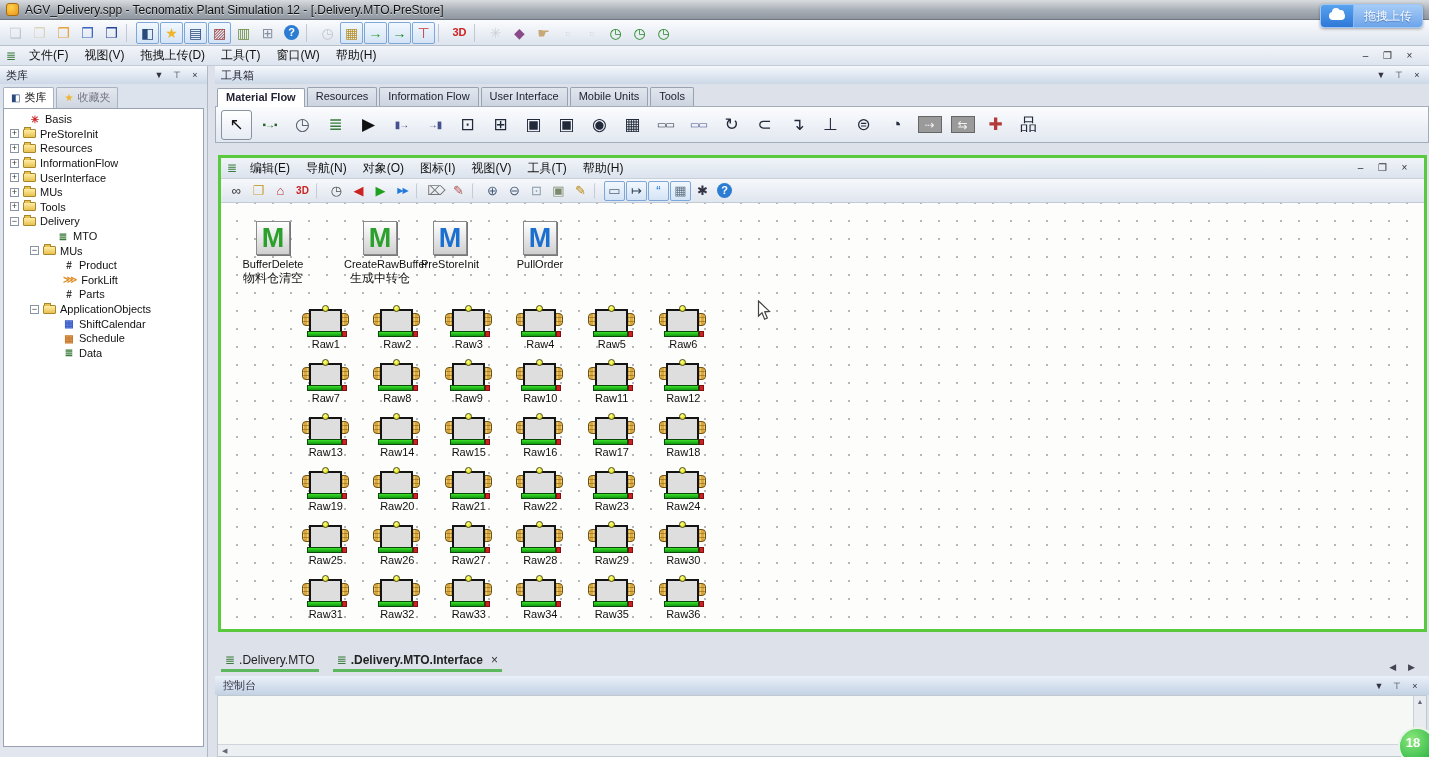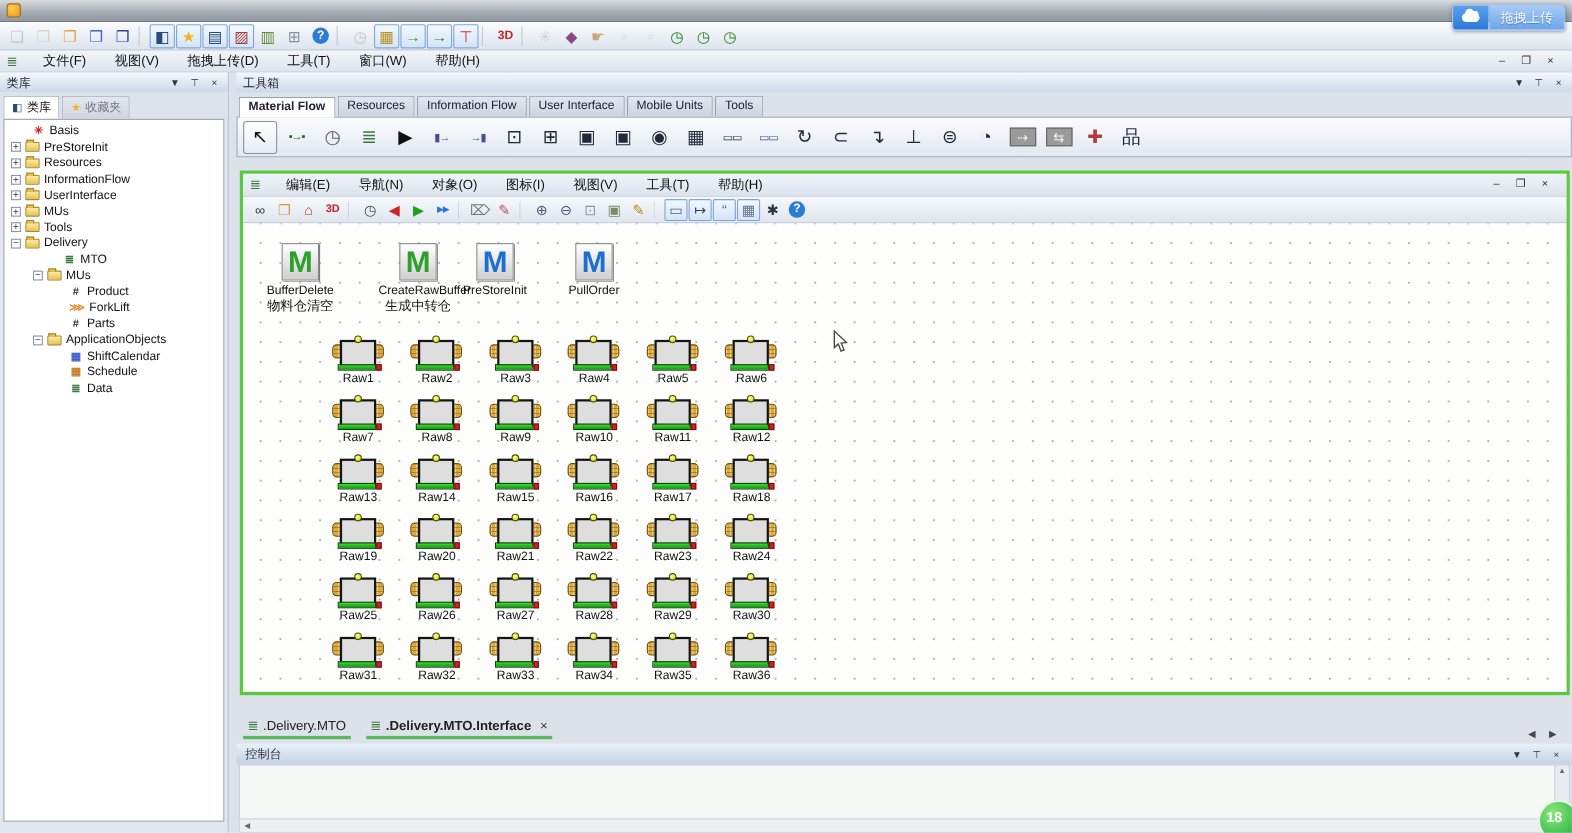--- a/index.html
+++ b/index.html
@@ -17,21 +17,21 @@
   .tbtn.boxed{border-color:#7da7d9;background:linear-gradient(#f2f8fe,#d4e4f6);}
   .tbtn.dim{opacity:.5;}
   .tbtn.sep{width:7px;border:none;border-left:1px solid #c0c8d4;height:18px;margin:0 2px;border-radius:0;}
   .tbtn .g{display:block;line-height:1;}
   .tbtn.bold .g{font-weight:bold;font-size:11px;}
   .g.round{border-radius:50%;width:15px;height:15px;line-height:15px;text-align:center;font-weight:bold;font-size:11px;}
 
   
   .menubar{height:20px;background:linear-gradient(#f2f5fa,#dde4ee);display:flex;align-items:center;font-size:12px;border-bottom:1px solid #c2cad6;padding:0 4px;}
   .layers-glyph{font-size:12px;margin:0 5px 0 2px;}
-  .menu-item{padding:1px 8px;margin-left:10px;}
+  .menu-item{padding:1px 8px;}
   .winbtns{display:flex;gap:3px;margin-left:auto;padding-right:6px;}
   .winbtn{width:19px;height:14px;font-size:10px;line-height:13px;text-align:center;color:#333;}
 
   
   .workspace{position:absolute;top:66px;left:0;right:0;bottom:0;display:flex;}
   .left-panel{width:208px;display:flex;flex-direction:column;background:#e2e7ef;border-right:1px solid #b0b8c4;flex:none;}
   .panel-header{height:18px;display:flex;align-items:center;font-size:11px;padding:0 6px;background:linear-gradient(#f5f8fc,#ccd8e8);color:#223;flex:none;}
   .dock-btns{margin-left:auto;display:flex;gap:6px;font-size:9px;color:#334;}
   .dock-btn{width:12px;text-align:center;}
 
@@ -122,20 +122,21 @@
   .cloud::before{content:"";position:absolute;left:3px;top:-4px;width:8px;height:8px;border-radius:50%;background:#fff;}
   .cloud::after{content:"";position:absolute;left:9px;top:-2px;width:6px;height:6px;border-radius:50%;background:#fff;}
   .upload-label{color:#fff;font-size:12px;padding:0 10px;background:linear-gradient(#a6ccf6,#6da4ea);display:flex;align-items:center;border-left:1px solid #8ab8f2;text-shadow:0 1px 1px rgba(0,60,140,.5);}
   .fps-badge{position:absolute;right:-7px;bottom:-8px;width:38px;height:38px;border-radius:50%;background:radial-gradient(circle at 35% 30%,#8ae87a,#17a83a);border:2px solid #e8f4e8;color:#fff;font-weight:bold;font-size:13px;display:flex;align-items:center;justify-content:center;padding-right:8px;padding-bottom:8px;z-index:60;}
 </style>
 </head>
 <body>
 
 <div class="titlebar">
   <span class="app-icon"></span>
+  <span class="title-text">AGV_Delivery.spp - Tecnomatix Plant Simulation 12 - [.Delivery.MTO.PreStore]</span>
 </div>
 
 <div class="main-toolbar">
 
     <span class="tbtn dim">
       <span class="g" style="color: rgb(154, 160, 168);">❏</span>
     </span>
 
     <span class="tbtn dim">
       <span class="g" style="color: rgb(201, 185, 138);">❐</span>

